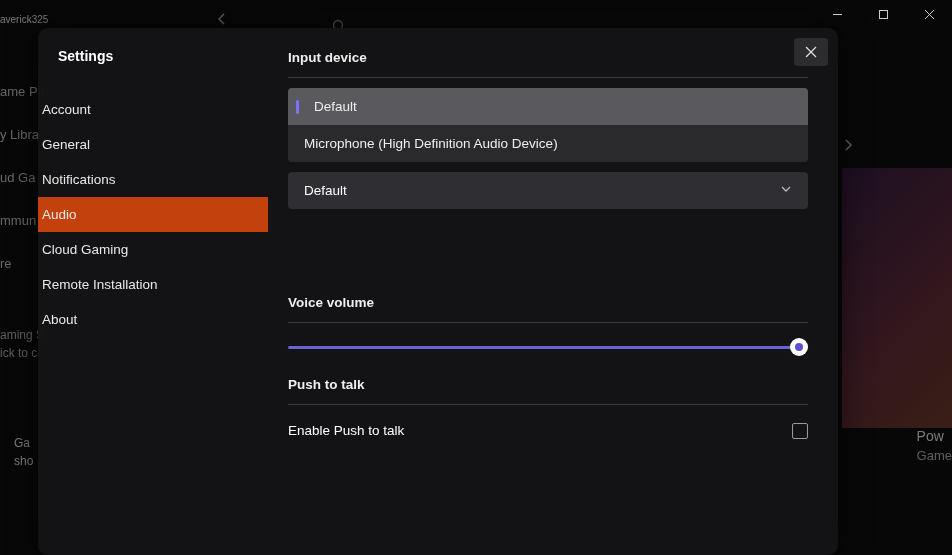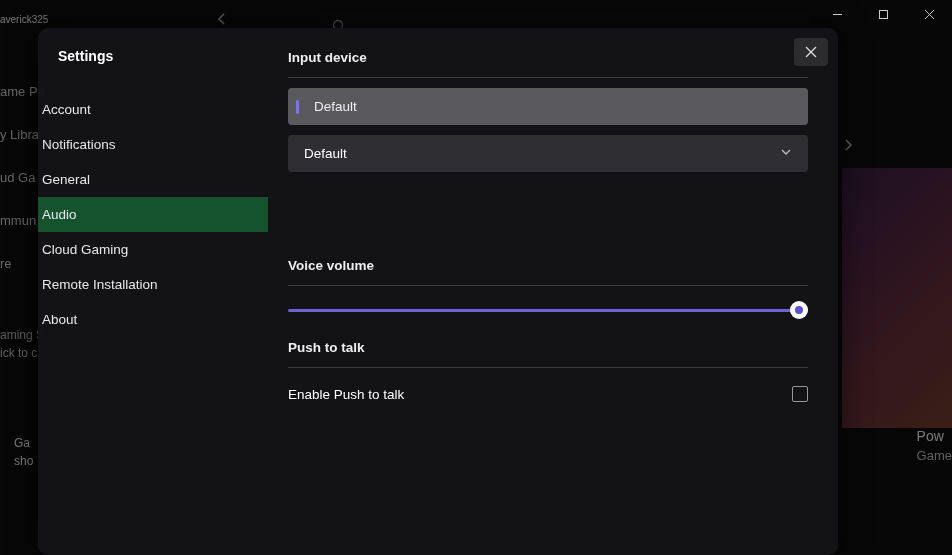--- a/index.html
+++ b/index.html
@@ -27,21 +27,21 @@
 .bg-arrow-r { position: absolute; right: 98px; top: 138px; color: #aaa; }
 
 
 .modal { position: absolute; left: 38px; top: 28px; width: 800px; height: 527px; background: rgba(20,20,22,0.96); border-radius: 10px; display: flex; overflow: hidden; box-shadow: 0 0 30px rgba(0,0,0,.6); }
 .modal-close { position: absolute; right: 10px; top: 10px; width: 34px; height: 28px; background: rgba(70,70,74,.5); border-radius: 4px; display: flex; align-items: center; justify-content: center; color: #ddd; }
 .modal-close svg { width: 12px; height: 12px; }
 
 .m-sidebar { width: 230px; padding-top: 16px; }
 .m-title { color: #fff; font-weight: 600; font-size: 14px; padding: 4px 20px 28px 20px; }
 .m-item { padding: 10px 4px; font-size: 13.5px; color: #e8e8e8; cursor: pointer; }
-.m-item.active { background: #14532d; }
+.m-item.active { background: #c2410c; }
 
 .m-content { flex: 1; padding: 22px 30px 0 20px; overflow: hidden; }
 .section-label { font-size: 13.5px; font-weight: 600; color: #eee; margin-bottom: 12px; }
 .divider { border-top: 1px solid #3b3b3e; margin-bottom: 10px; }
 
 .option-box { background: rgba(62,62,66,0.55); border-radius: 4px; overflow: hidden; margin-bottom: 10px; }
 .option-row { padding: 11px 16px; font-size: 13.5px; color: #eee; cursor: pointer; display:flex; align-items:center; }
 .option-row.selected { background: #5a5a5e; position: relative; }
 .sel-bar { position:absolute; left:8px; top:50%; transform:translateY(-50%); width:3px; height:14px; background:#7c72ff; border-radius:2px; }
 .option-row.selected .txt { margin-left: 10px; }
@@ -50,21 +50,21 @@
 .dropdown { background: #2f2f33; border-radius: 4px; padding: 11px 16px; font-size: 13.5px; display: flex; align-items: center; justify-content: space-between; margin-bottom: 8px; }
 .dropdown .chev { color: #bbb; }
 
 .spacer { height: 78px; }
 
 .slider-wrap { position: relative; height: 20px; margin: 14px 0 20px 0; }
 .slider-track { position: absolute; left: 0; right: 0; top: 9px; height: 3px; background: #6a63d8; border-radius: 2px; }
 .slider-thumb { position: absolute; right: 0; top: 1px; width: 18px; height: 18px; border-radius: 50%; background: #fff; display:flex; align-items:center; justify-content:center; }
 .slider-thumb::after { content:''; width:8px; height:8px; background:#5a52d0; border-radius:50%; }
 
-.check-row { display: flex; align-items: center; justify-content: space-between; font-size: 13.5px; padding: 8px 0; }
+.check-row { display: flex; justify-content: space-between; font-size: 13.5px; padding: 8px 0; }
 .checkbox { width: 16px; height: 16px; border: 1.5px solid #999; border-radius: 2px; }
 </style>
 </head>
 <body>
 
 <div class="bg-app">
   <div class="bg-left">
     <div class="bg-user">averick325</div>
     <div class="bg-nav">
       <div>ame Pa</div>
@@ -133,37 +133,40 @@
   <div class="modal-close">
     <svg viewBox="0 0 12 12">
         <line x1="1" y1="1" x2="11" y2="11" stroke="currentColor" stroke-width="1.3"></line>
         <line x1="11" y1="1" x2="1" y2="11" stroke="currentColor" stroke-width="1.3"></line>
       </svg>
   </div>
 
   <div class="m-sidebar">
     <div class="m-title">Settings</div>
     <div class="m-item">Account</div>
+    <div class="m-item">General</div>
     <div class="m-item">Notifications</div>
-    <div class="m-item">General</div>
     <div class="m-item active">Audio</div>
     <div class="m-item">Cloud Gaming</div>
     <div class="m-item">Remote Installation</div>
     <div class="m-item">About</div>
   </div>
 
   <div class="m-content">
 
     <div class="section-label">Input device</div>
     <div class="divider"></div>
 
     <div class="option-box">
       <div class="option-row selected">
         <span class="sel-bar"></span>
         <span class="txt">Default</span>
+      </div>
+      <div class="option-row">
+        <span class="txt">Microphone (High Definition Audio Device)</span>
       </div>
     </div>
 
     <div class="dropdown">
       <span>Default</span>
       <span class="chev">
         <svg width="12" height="12" viewBox="0 0 12 12">
             <path d="M2 4 L6 8 L10 4" stroke="currentColor" stroke-width="1.3" fill="none"></path>
           </svg>
       </span>

